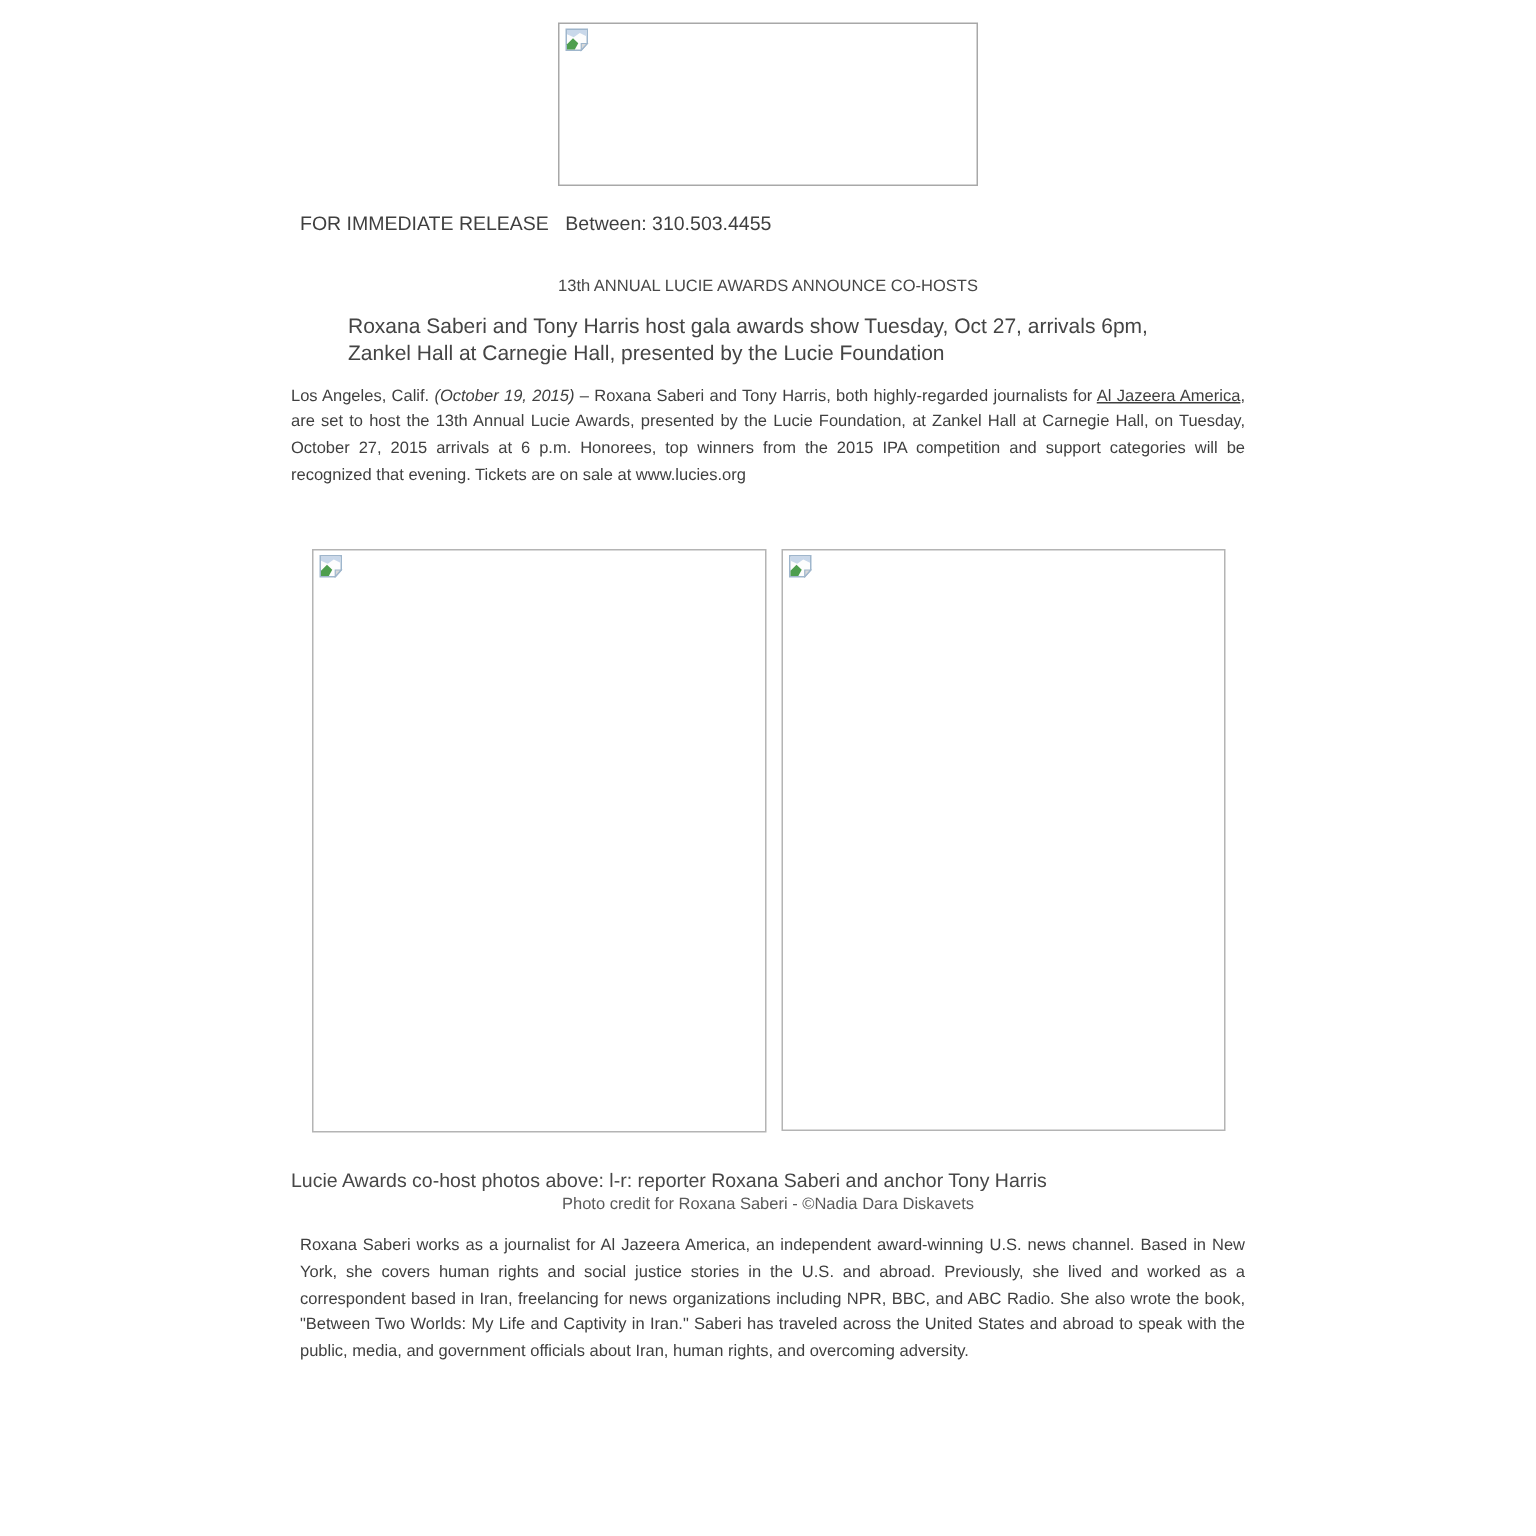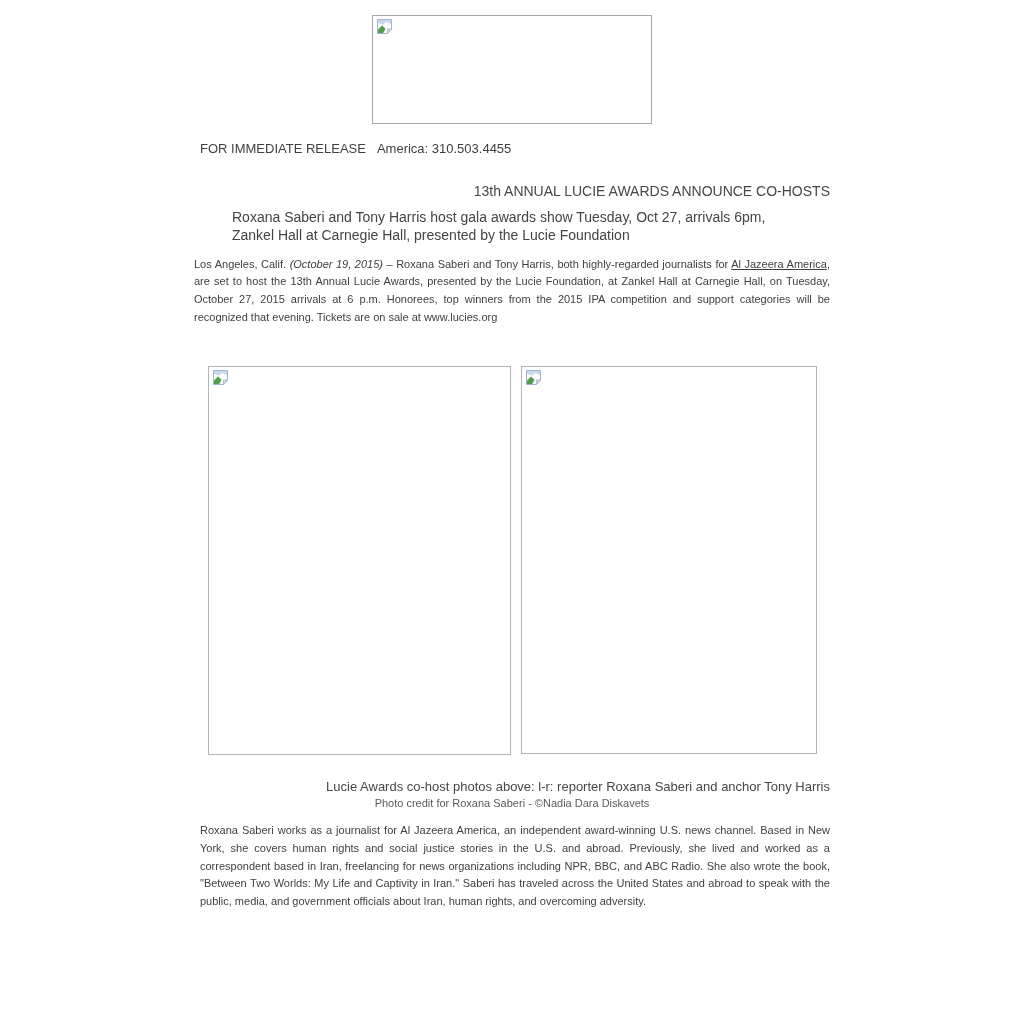--- a/index.html
+++ b/index.html
@@ -41,23 +41,23 @@
   }
   .contact-block .gap-right { margin-right: 11px; text-align: center; }
   a.doc-link {
     color: #3f3f3f;
     text-decoration: underline;
     cursor: pointer;
   }
   
   h1.headline {
     margin: 22px 0 0 0;
-    font-size: 14px;
+    font-size: 11px;
     font-weight: normal;
-    text-align: right;
+    text-align: center;
     color: #474747;
     line-height: 20px;
   }
   h2.subheadline {
     margin: 7px auto 0 auto;
     width: 560px;
     font-size: 14px;
     font-weight: normal;
     text-align: left;
     color: #444444;
@@ -84,21 +84,21 @@
   .photo-box {
     border: 1px solid #b4b4b4;
     position: relative;
     background: #ffffff;
   }
   .photo-box.left  { width: 301px; height: 387px; }
   .photo-box.right { width: 294px; height: 386px; }
   
   .caption {
     margin-top: 24px;
-    text-align: right;
+    text-align: left;
     font-size: 13px;
     color: #474747;
   }
   .credit {
     margin-top: 3px;
     text-align: center;
     font-size: 11px;
     color: #5a5a5a;
   }
 </style>
@@ -113,21 +113,21 @@
         <path d="M1.5 1.5 H15.5 V11 L11.5 15.5 H1.5 Z" fill="#fdfdfd" stroke="#9fb6cc" stroke-width="1"></path>
         <path d="M2 2 H15 V6.2 L10.5 4 L6.5 6.8 L2 4.8 Z" fill="#c9d8ea"></path>
         <path d="M2 11.5 L6 7.5 L9.5 10.8 L7.2 15 H2 Z" fill="#4e9e4e"></path>
         <path d="M11.5 15.5 V11 H15.5 Z" fill="#d9d9d9" stroke="#9fb6cc" stroke-width="0.8"></path>
       </svg>
     </span>
   </div>
 
   <div class="contact-block">
     <div>
-      <span class="gap-right">FOR IMMEDIATE RELEASE</span><span>America: 310.503.4455</span>
+      <span class="gap-right">FOR IMMEDIATE RELEASE</span><span>Between: 310.503.4455</span>
     </div>
   </div>
 
   <h1 class="headline">13th ANNUAL LUCIE AWARDS ANNOUNCE CO-HOSTS</h1>
 
   <h2 class="subheadline">Roxana Saberi and Tony Harris host gala awards show Tuesday, Oct 27, arrivals 6pm, Zankel Hall at Carnegie Hall, presented by the Lucie Foundation</h2>
 
   <p class="body-par par-1">
     <span>Los Angeles, Calif. </span><span class="italic">(October 19, 2015)</span><span> – Roxana Saberi and Tony Harris, both highly-regarded journalists for </span><a class="doc-link">Al Jazeera America</a><span>, are set to host the 13th Annual Lucie Awards, presented by the Lucie Foundation, at Zankel Hall at Carnegie Hall, on Tuesday, October 27, 2015 arrivals at 6 p.m. Honorees, top winners from the 2015 IPA competition and support categories will be recognized that evening. Tickets are on sale at www.lucies.org</span>
   </p>

